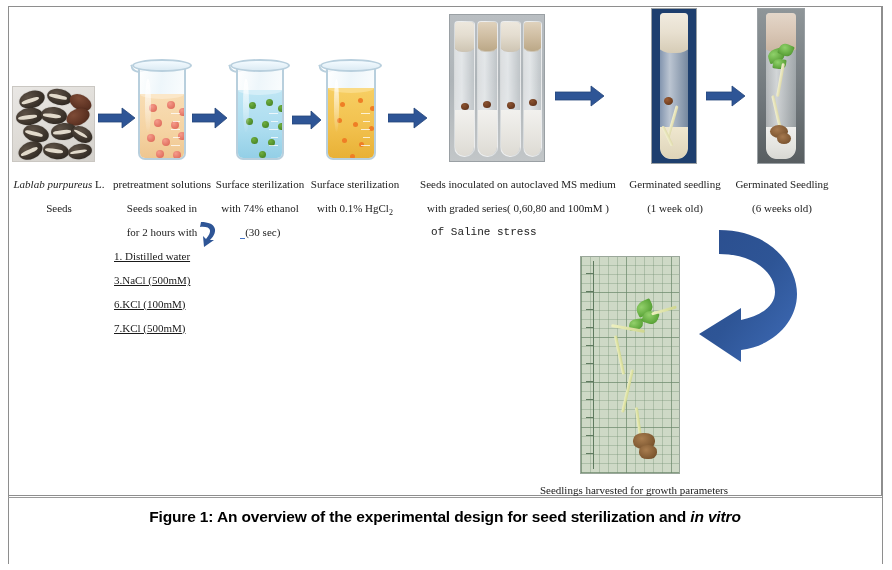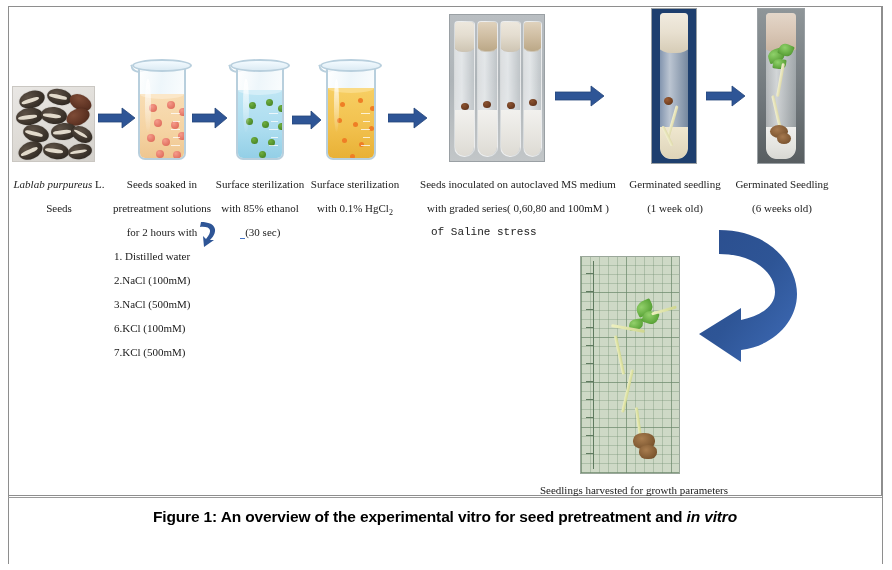--- a/index.html
+++ b/index.html
@@ -70,21 +70,21 @@
     font-family: "Liberation Serif", serif;
     font-size: 11px;
     line-height: 24px;
     color: #1a1a1a;
     text-align: center;
     white-space: nowrap;
   }
   .step-text .ln { display: block; }
   .step-text .it { font-style: italic; }
   .step-text .ul { border-bottom: 1px solid #4472c4; }
-  .step-text.left { text-align: left; }
+  .step-text.left { text-align: left; text-decoration: underline; }
   .sub { font-size: 8px; vertical-align: sub; }
 
   .list-line {
     display: block;
     text-align: left;
   }
 
   
   .photo {
     position: absolute;
@@ -400,28 +400,27 @@
             <i style="bottom:28px; width:7px;"></i>
           <i style="bottom:36px; width:9px;"></i>
         </div>
       </div>
       <div class="glint"></div>
     </div>
     <div class="rim"></div>
   </div>
 
   <div class="step-text" style="left:98px; top:172px; width:128px;">
+    <span class="ln">pretreatment solutions</span>
     <span class="ln">Seeds soaked in</span>
-    <span class="ln">pretreatment solutions</span>
     <span class="ln">for 2 hours with</span>
   </div>
 
   <div class="step-text left" style="left:114px; top:244px; width:120px;">
     <span class="list-line">1. Distilled water</span>
-    <span class="list-line">2.NaCl (100mM)</span>
     <span class="list-line">3.NaCl (500mM)</span>
     <span class="list-line">6.KCl (100mM)</span>
     <span class="list-line">7.KCl (500mM)</span>
   </div>
 
   <div class="curve-arrow" style="left:196px; top:218px;">
     <svg width="26" height="30" viewBox="0 0 26 30">
       <path d="M5 4 C20 4, 23 13, 14 22 L18 22 L8 29 L7 18 L10 21 C17 13, 15 8, 4 9 Z" fill="#2e5596"></path>
     </svg>
   </div>
@@ -454,21 +453,21 @@
           <i style="bottom:36px; width:9px;"></i>
         </div>
       </div>
       <div class="glint"></div>
     </div>
     <div class="rim"></div>
   </div>
 
   <div class="step-text" style="left:197px; top:172px; width:126px;">
     <span class="ln">Surface sterilization</span>
-    <span class="ln">with 85% ethanol</span>
+    <span class="ln">with 74% ethanol</span>
     <span class="ln"><span class="ul">&nbsp;&nbsp;</span><span>(30 sec)</span></span>
   </div>
 
   <div class="arrow-right" style="left:292px; top:110px;">
     <svg width="30" height="20" viewBox="0 0 30 20">
       <path d="M0 6 L19 6 L19 1 L29 10 L19 19 L19 14 L0 14 Z" fill="#2e5596" stroke="#24457a" stroke-width="0.8"></path>
     </svg>
   </div>
 
   <div class="beaker" style="left:318px; top:50px; width:66px; height:112px;">
@@ -627,16 +626,16 @@
     <div class="hs-stem" style="left:56px; top:150px; width:3px; height:32px; transform:rotate(-8deg);"></div>
     <div class="hs-root" style="left:52px; top:176px; width:22px; height:16px;"></div>
     <div class="hs-root" style="left:58px; top:188px; width:18px; height:14px;"></div>
   </div>
 
   <div class="step-text" style="left:500px; top:478px; width:268px;">
     <span class="ln">Seedlings harvested for growth parameters</span>
   </div>
 
   <div class="caption">
-    <span><span>Figure 1: An overview of  the experimental vitro for seed pretreatment and </span><i>in vitro</i></span><br>
+    <span><span>Figure 1: An overview of  the experimental design for seed sterilization and </span><i>in vitro</i></span><br>
   </div>
 
 </div>
 
 </body></html>

